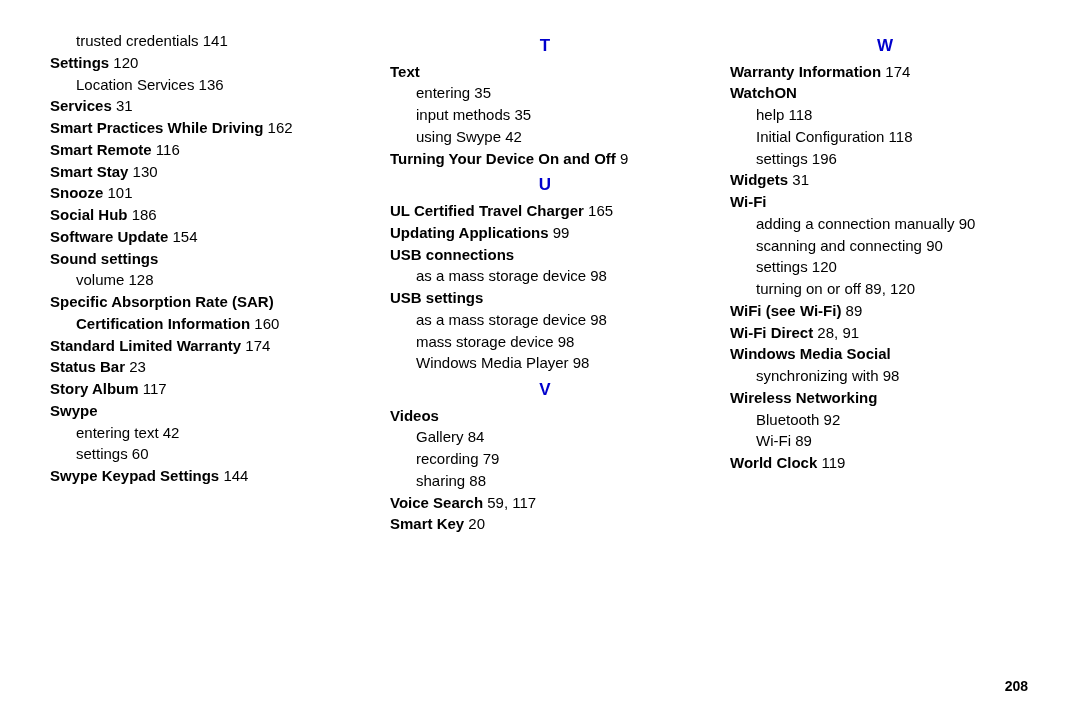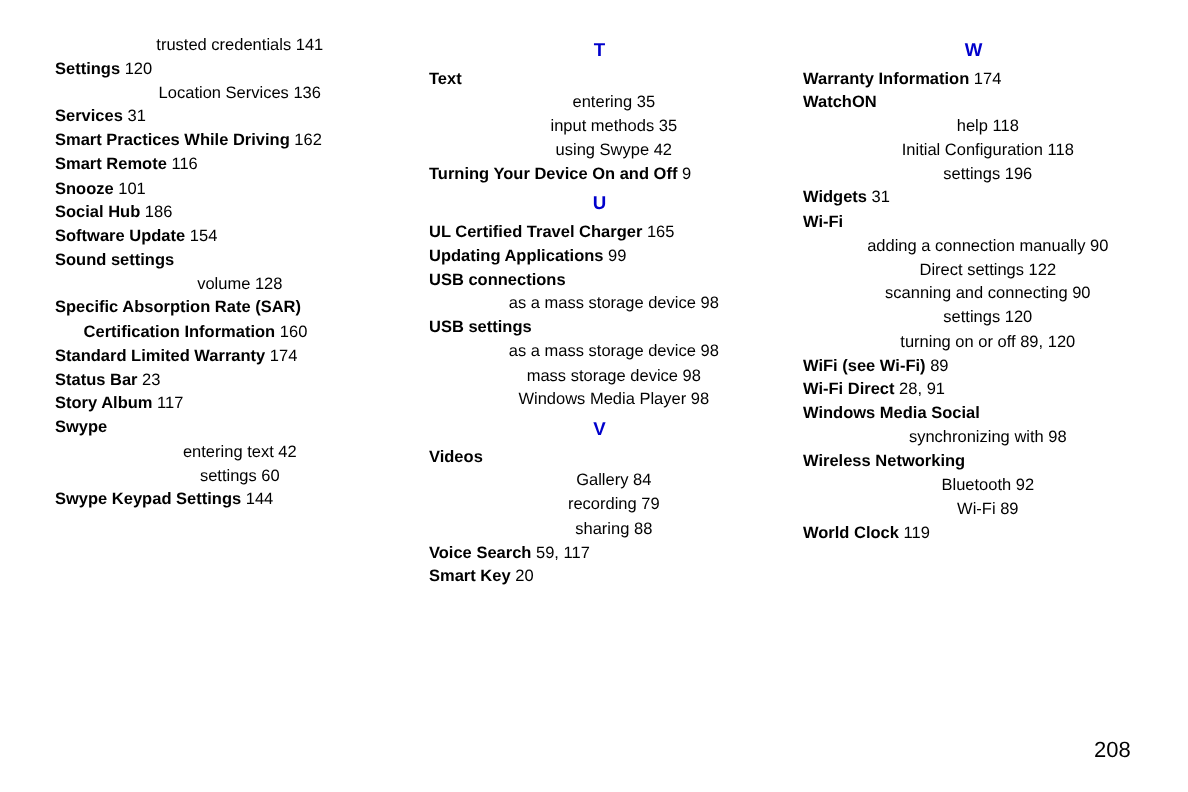--- a/index.html
+++ b/index.html
@@ -23,41 +23,43 @@
     line-height: 1.45;
   }
   .letter {
     color: #0000cc;
     font-weight: bold;
     font-size: 17px;
     text-align: center;
     margin: 4px 0 2px 0;
   }
   .bold { font-weight: bold; }
-  .indent { padding-left: 26px; text-align: center; }
+  .indent { padding-left: 26px; }
   .topic { display: block; padding-left: 26px; text-indent: -26px; }
   .topic.indent { padding-left: 52px; text-indent: -26px; }
   .pagenum {
     position: absolute;
     right: 52px;
     bottom: 26px;
-    font-size: 20px;
+    font-size: 14px;
+    font-weight: bold;
   }
 </style>
 </head>
 <body>
 
 <div class="page">
   <div class="col" id="col0">
       <div class="topic indent">trusted credentials 141</div>
       <div class="topic"><span class="bold">Settings</span><span> 120</span></div>
       <div class="topic indent">Location Services 136</div>
       <div class="topic"><span class="bold">Services</span><span> 31</span></div>
       <div class="topic"><span class="bold">Smart Practices While Driving</span><span> 162</span></div>
       <div class="topic"><span class="bold">Smart Remote</span><span> 116</span></div>
+      <div class="topic"><span class="bold">Smart Stay</span><span> 130</span></div>
       <div class="topic"><span class="bold">Snooze</span><span> 101</span></div>
       <div class="topic"><span class="bold">Social Hub</span><span> 186</span></div>
       <div class="topic"><span class="bold">Software Update</span><span> 154</span></div>
       <div class="topic"><span class="bold">Sound settings</span></div>
       <div class="topic indent">volume 128</div>
       <div class="topic"><span class="bold">Specific Absorption Rate (SAR) Certification Information</span><span> 160</span></div>
       <div class="topic"><span class="bold">Standard Limited Warranty</span><span> 174</span></div>
       <div class="topic"><span class="bold">Status Bar</span><span> 23</span></div>
       <div class="topic"><span class="bold">Story Album</span><span> 117</span></div>
       <div class="topic"><span class="bold">Swype</span></div>
@@ -92,21 +94,20 @@
   <div class="col" id="col2">
       <div class="letter">W</div>
       <div class="topic"><span class="bold">Warranty Information</span><span> 174</span></div>
       <div class="topic"><span class="bold">WatchON</span></div>
       <div class="topic indent">help 118</div>
       <div class="topic indent">Initial Configuration 118</div>
       <div class="topic indent">settings 196</div>
       <div class="topic"><span class="bold">Widgets</span><span> 31</span></div>
       <div class="topic"><span class="bold">Wi-Fi</span></div>
       <div class="topic indent">adding a connection manually 90</div>
-      <div class="topic indent">Direct settings 122</div>
       <div class="topic indent">scanning and connecting 90</div>
       <div class="topic indent">settings 120</div>
       <div class="topic indent">turning on or off 89, 120</div>
       <div class="topic"><span class="bold">WiFi (see Wi-Fi)</span><span> 89</span></div>
       <div class="topic"><span class="bold">Wi-Fi Direct</span><span> 28, 91</span></div>
       <div class="topic"><span class="bold">Windows Media Social</span></div>
       <div class="topic indent">synchronizing with 98</div>
       <div class="topic"><span class="bold">Wireless Networking</span></div>
       <div class="topic indent">Bluetooth 92</div>
       <div class="topic indent">Wi-Fi 89</div>

